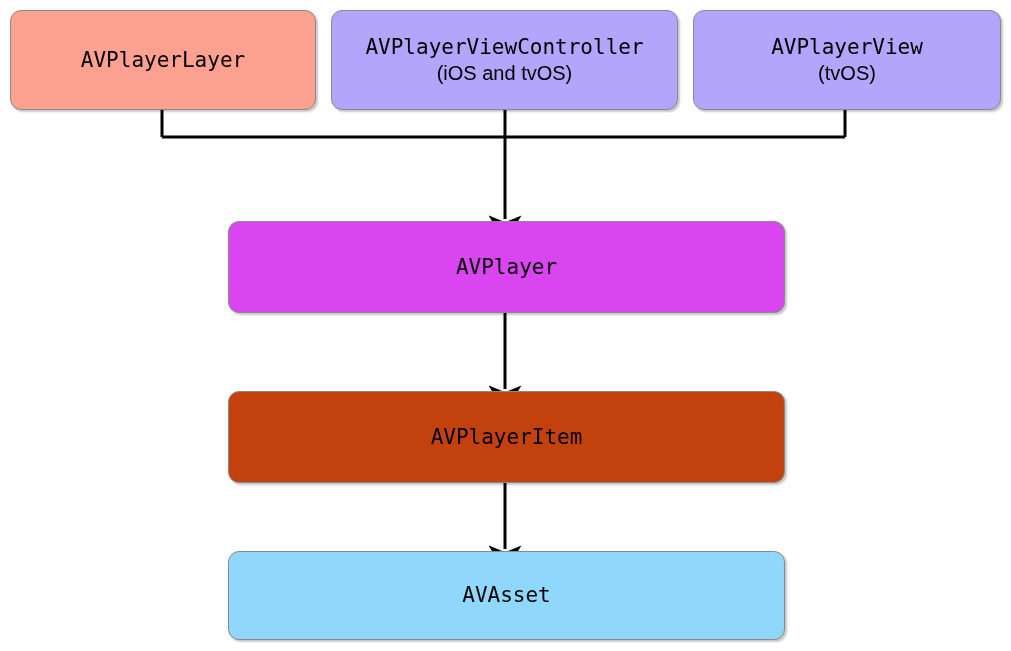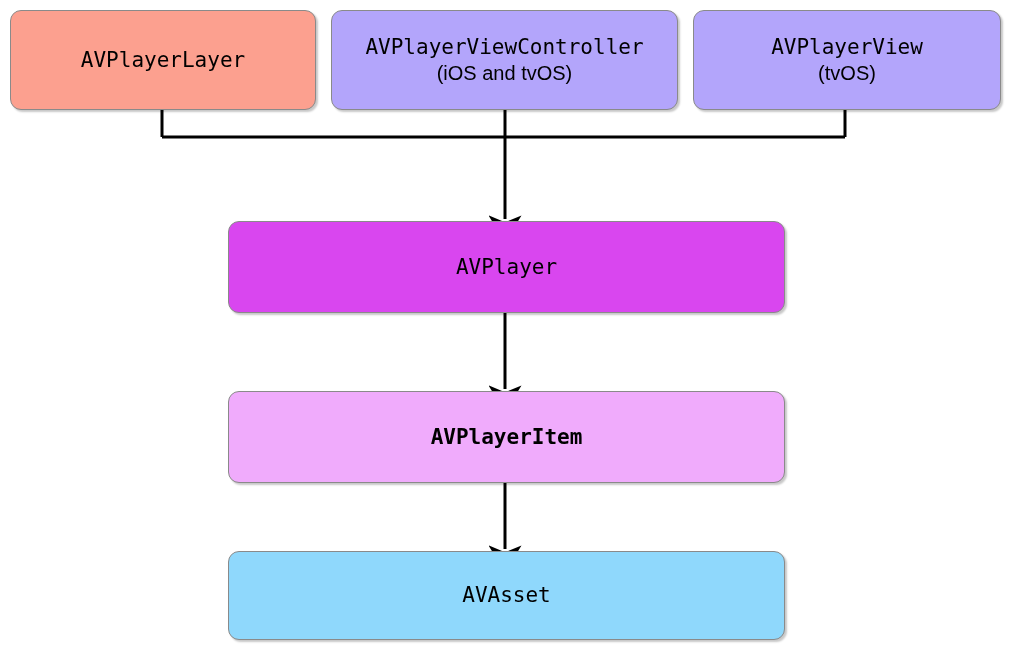--- a/index.html
+++ b/index.html
@@ -113,21 +113,21 @@
 
   <div class="node" id="node-avplayerview" style="background-color: rgb(179, 165, 251); border-color: rgb(138, 138, 138);">
     <div class="node-title">AVPlayerView</div>
     <div class="node-subtitle">(tvOS)</div>
   </div>
 
   <div class="node" id="node-avplayer" style="background-color: #d946ef; border-color: rgb(138, 138, 138);">
     <div class="node-title">AVPlayer</div>
   </div>
 
-  <div class="node" id="node-avplayeritem" style="background-color: #f0abfc; border-color: rgb(138, 138, 138); font-weight: bold;">
+  <div class="node" id="node-avplayeritem" style="background-color: #c2410c; border-color: rgb(138, 138, 138);">
     <div class="node-title">AVPlayerItem</div>
   </div>
 
   <div class="node" id="node-avasset" style="background-color: rgb(143, 216, 252); border-color: rgb(138, 138, 138);">
     <div class="node-title">AVAsset</div>
   </div>
 
 </div>
 
 </body></html>

